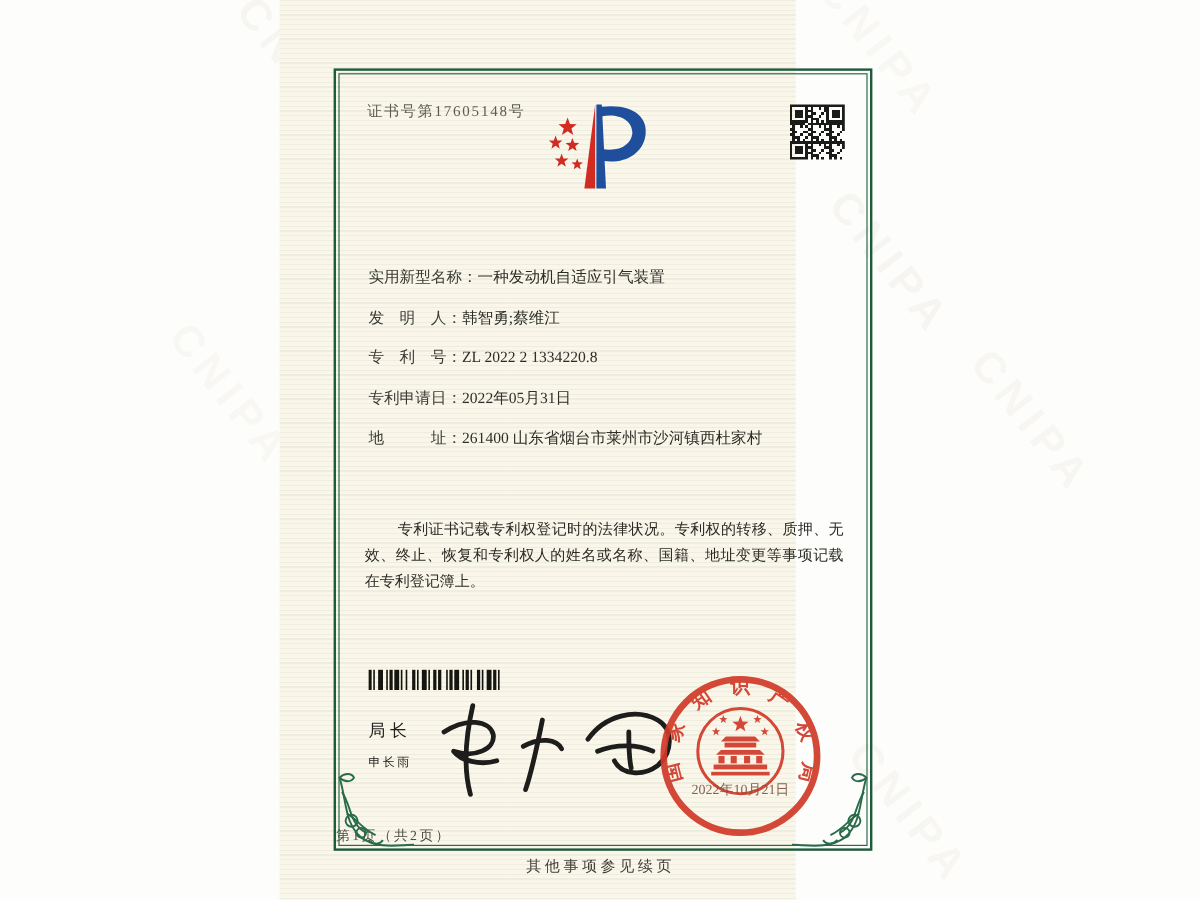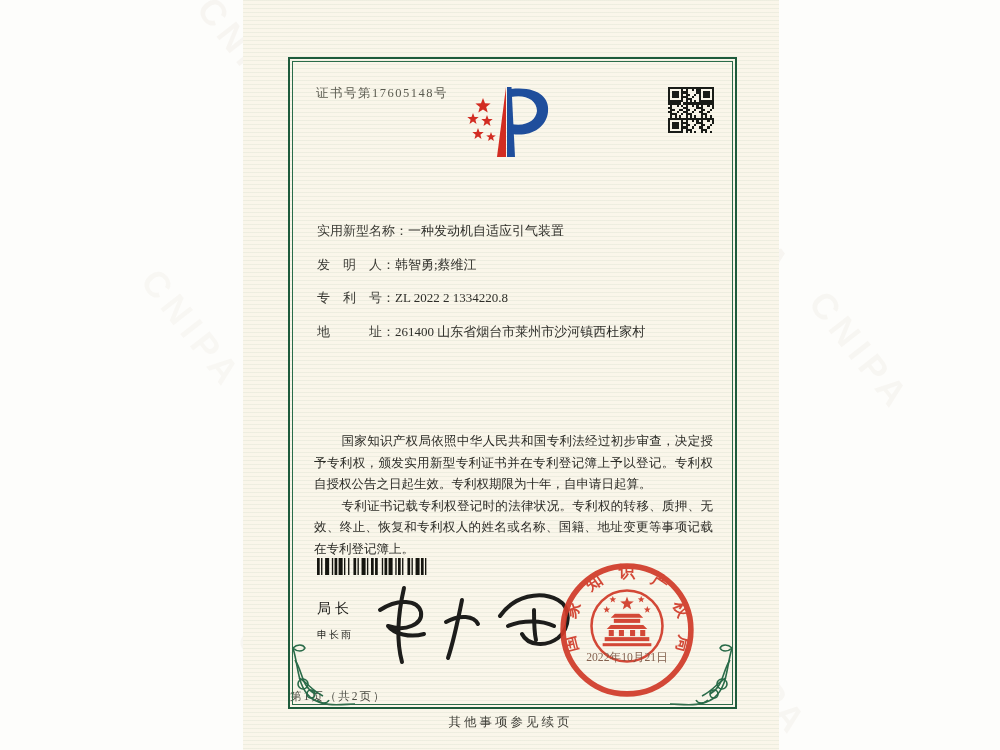--- a/index.html
+++ b/index.html
@@ -1,19 +1,19 @@
 <!DOCTYPE html>
 <html><head>
 <meta charset="utf-8">
 <style>
   html,body{margin:0;padding:0;background:#ffffff;}
   #canvas{position:relative;width:1000px;height:750px;background:#fdfdfb;overflow:hidden;
           font-family:"Liberation Serif","DejaVu Serif",serif;}
   
-  .page{position:absolute;left:243px;top:0;width:536px;height:750px;
+  .page{position:absolute;left:233px;top:0;width:430px;height:750px;
         background:#faf6ea;
         background-image:repeating-linear-gradient(180deg,rgba(125,165,135,0.10) 0 1px,transparent 1px 4px);}
   
   .frame{position:absolute;left:45px;top:57px;width:445px;height:648px;
          border:2.5px solid #1e5b3c;}
   .frame::after{content:"";position:absolute;inset:2px;border:1px solid #2a6b49;pointer-events:none;}
   .watermark{position:absolute;transform:rotate(52deg);transform-origin:center;
              font-family:"Liberation Sans",sans-serif;font-weight:bold;font-size:36px;
              letter-spacing:6px;color:rgba(193,175,152,0.30);white-space:nowrap;user-select:none;}
   .cert-no{position:absolute;left:26px;top:26px;font-size:12.5px;color:#5b5b50;letter-spacing:1.5px;}
@@ -330,26 +330,28 @@
         <div class="field-row">
           <span class="lbl">实用新型名称：</span><span class="val">一种发动机自适应引气装置</span>
         </div>
         <div class="field-row">
           <span class="lbl">发　明　人：</span><span class="val">韩智勇;蔡维江</span>
         </div>
         <div class="field-row">
           <span class="lbl">专　利　号：</span><span class="val">ZL 2022 2 1334220.8</span>
         </div>
         <div class="field-row">
+          <span class="lbl">专利申请日：</span><span class="val">2022年05月31日</span>
+        </div>
+        <div class="field-row">
           <span class="lbl">地　　　址：</span><span class="val">261400 山东省烟台市莱州市沙河镇西杜家村</span>
         </div>
       </div>
 
       <div class="paras">
-        <p>国家知识产权局依照中华人民共和国专利法经过初步审查，决定授予专利权，颁发实用新型专利证书并在专利登记簿上予以登记。专利权自授权公告之日起生效。专利权期限为十年，自申请日起算。</p>
         <p>专利证书记载专利权登记时的法律状况。专利权的转移、质押、无效、终止、恢复和专利权人的姓名或名称、国籍、地址变更等事项记载在专利登记簿上。</p>
       </div>
 
       <svg class="barcode" viewBox="0 0 140 17" preserveAspectRatio="none" id="barSvg">
           <rect x="0.00" y="0" width="2.70" height="17" fill="#15150f"></rect>
           <rect x="4.05" y="0" width="1.35" height="17" fill="#15150f"></rect>
           <rect x="8.10" y="0" width="4.05" height="17" fill="#15150f"></rect>
           <rect x="14.85" y="0" width="1.35" height="17" fill="#15150f"></rect>
           <rect x="17.55" y="0" width="2.70" height="17" fill="#15150f"></rect>
           <rect x="21.60" y="0" width="4.05" height="17" fill="#15150f"></rect>

